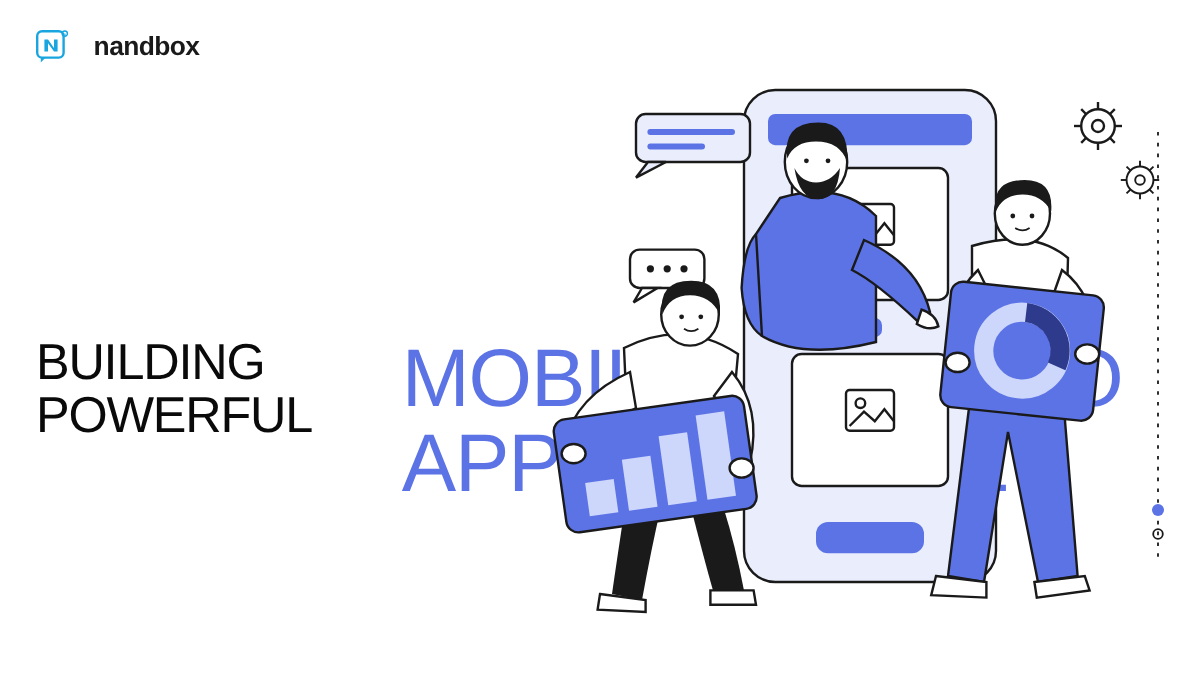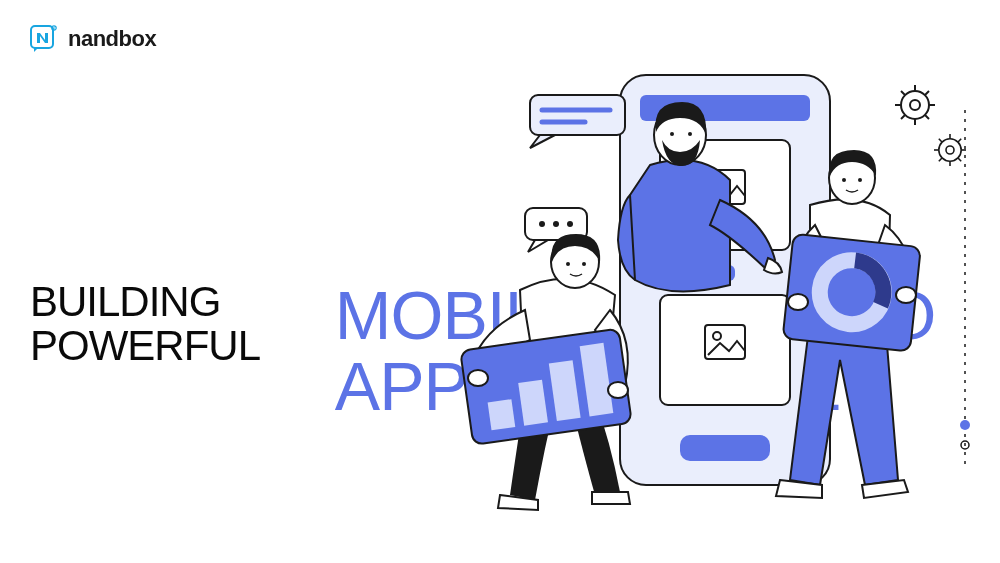--- a/index.html
+++ b/index.html
@@ -10,21 +10,21 @@
     position: relative;
     font-family: Arial, Helvetica, sans-serif;
     overflow: hidden;
   }
   .logo {
     position: absolute;
     top: 25px;
     left: 30px;
     display: flex;
     align-items: center;
-    gap: 10px;
+    gap: 20px;
   }
   .logo-mark {
     width: 28px;
     height: 28px;
     position: relative;
   }
   .logo-text {
     font-size: 22px;
     font-weight: 700;
     color: #1a1a1a;

